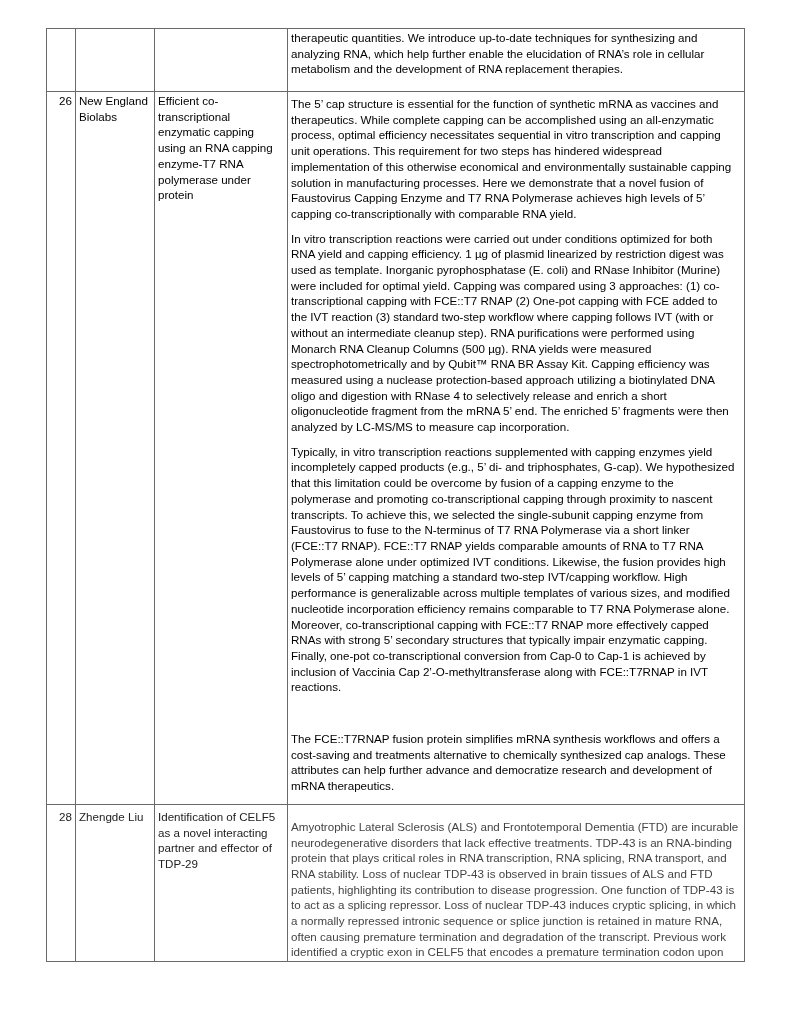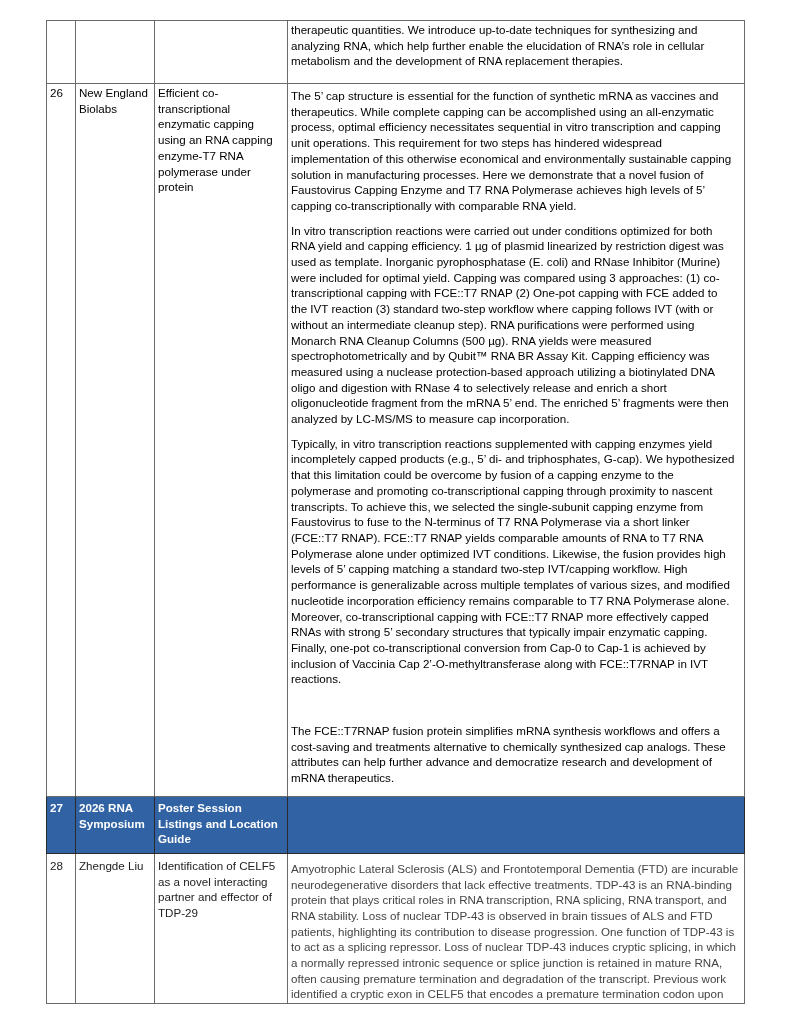--- a/index.html
+++ b/index.html
@@ -1,48 +1,48 @@
 <!DOCTYPE html>
 <html><head>
 <meta charset="utf-8">
 <style>
   html, body { margin: 0; padding: 0; background: #ffffff; }
   body {
     width: 791px; height: 1024px; overflow: hidden; position: relative;
     font-family: "Liberation Sans", sans-serif; color: #000;
   }
   table.listing {
-    position: absolute; left: 46px; top: 20px;
+    position: absolute; left: 46px; top: 28px;
     width: 698px; border-collapse: collapse; table-layout: fixed;
     font-size: 11.6px; line-height: 15.7px;
   }
   table.listing col.c-num { width: 29px; }
   table.listing col.c-author { width: 79px; }
   table.listing col.c-title { width: 133px; }
   table.listing col.c-abs { width: 457px; }
   table.listing td {
     border: 1px solid #6a6a6a; vertical-align: top;
     padding: 1px 3px 1px 3px;
   }
-  td.num { text-align: left; padding-top: 4px; }
+  td.num { text-align: right; padding-top: 4px; }
   td.author, td.title { padding-top: 4px; margin-left: 30px; }
   td.title { padding-left: 7px; }
   td.abs { padding-left: 3px; padding-right: 2px; }
   td.abs p { margin: 0 5px 9px 0; }
   tr.cont td { height: 60px; }
   tr.cont td.abs p { margin: 0; }
   tr.r26 td.abs { padding-top: 4px; }
   .gap { height: 27px; }
   tr.header-row td {
     background: #3062a4; color: #ffffff; font-weight: bold;
     border: 1px solid #2a2a2a; height: 52px;
     padding-top: 3px;
   }
   tr.r28 td { color: #222; }
-  tr.r28 td.abs { color: #444; padding-top: 7px; }
+  tr.r28 td.abs { color: #444; padding-top: 14px; }
   tr.r28 td.num, tr.r28 td.author, tr.r28 td.title { padding-top: 4px; }
 </style>
 </head>
 <body>
 
 <table class="listing">
   <colgroup>
     <col class="c-num">
       <col class="c-author">
       <col class="c-title">
@@ -62,26 +62,20 @@
       <td class="author">New England Biolabs</td>
       <td class="title">Efficient co-transcriptional enzymatic capping using an RNA capping enzyme-T7 RNA polymerase under protein</td>
       <td class="abs">
         <p>The 5’ cap structure is essential for the function of synthetic mRNA as vaccines and therapeutics. While complete capping can be accomplished using an all-enzymatic process, optimal efficiency necessitates sequential in vitro transcription and capping unit operations. This requirement for two steps has hindered widespread implementation of this otherwise economical and environmentally sustainable capping solution in manufacturing processes. Here we demonstrate that a novel fusion of Faustovirus Capping Enzyme and T7 RNA Polymerase achieves high levels of 5’ capping co-transcriptionally with comparable RNA yield.</p>
         <p>In vitro transcription reactions were carried out under conditions optimized for both RNA yield and capping efficiency. 1 µg of plasmid linearized by restriction digest was used as template. Inorganic pyrophosphatase (E. coli) and RNase Inhibitor (Murine) were included for optimal yield. Capping was compared using 3 approaches: (1) co-transcriptional capping with FCE::T7 RNAP (2) One-pot capping with FCE added to the IVT reaction (3) standard two-step workflow where capping follows IVT (with or without an intermediate cleanup step). RNA purifications were performed using Monarch RNA Cleanup Columns (500 µg). RNA yields were measured spectrophotometrically and by Qubit™ RNA BR Assay Kit. Capping efficiency was measured using a nuclease protection-based approach utilizing a biotinylated DNA oligo and digestion with RNase 4 to selectively release and enrich a short oligonucleotide fragment from the mRNA 5’ end. The enriched 5’ fragments were then analyzed by LC-MS/MS to measure cap incorporation.</p>
         <p>Typically, in vitro transcription reactions supplemented with capping enzymes yield incompletely capped products (e.g., 5’ di- and triphosphates, G-cap). We hypothesized that this limitation could be overcome by fusion of a capping enzyme to the polymerase and promoting co-transcriptional capping through proximity to nascent transcripts. To achieve this, we selected the single-subunit capping enzyme from Faustovirus to fuse to the N-terminus of T7 RNA Polymerase via a short linker (FCE::T7 RNAP). FCE::T7 RNAP yields comparable amounts of RNA to T7 RNA Polymerase alone under optimized IVT conditions. Likewise, the fusion provides high levels of 5’ capping matching a standard two-step IVT/capping workflow. High performance is generalizable across multiple templates of various sizes, and modified nucleotide incorporation efficiency remains comparable to T7 RNA Polymerase alone. Moreover, co-transcriptional capping with FCE::T7 RNAP more effectively capped RNAs with strong 5’ secondary structures that typically impair enzymatic capping. Finally, one-pot co-transcriptional conversion from Cap-0 to Cap-1 is achieved by inclusion of Vaccinia Cap 2’-O-methyltransferase along with FCE::T7RNAP in IVT reactions.</p>
         <div class="gap"></div>
         <p>The FCE::T7RNAP fusion protein simplifies mRNA synthesis workflows and offers a cost-saving and treatments alternative to chemically synthesized cap analogs. These attributes can help further advance and democratize research and development of mRNA therapeutics.</p>
       </td>
     </tr>
-    <tr class="header-row">
-      <td class="num">27</td>
-      <td class="author">2026 RNA Symposium</td>
-      <td class="title">Poster Session Listings and Location Guide</td>
-      <td class="abs"></td>
-    </tr>
     <tr class="r28">
       <td class="num">28</td>
       <td class="author">Zhengde Liu</td>
       <td class="title">Identification of CELF5 as a novel interacting partner and effector of TDP-29</td>
       <td class="abs">
         <p style="margin:0">Amyotrophic Lateral Sclerosis (ALS) and Frontotemporal Dementia (FTD) are incurable neurodegenerative disorders that lack effective treatments. TDP-43 is an RNA-binding protein that plays critical roles in RNA transcription, RNA splicing, RNA transport, and RNA stability. Loss of nuclear TDP-43 is observed in brain tissues of ALS and FTD patients, highlighting its contribution to disease progression. One function of TDP-43 is to act as a splicing repressor. Loss of nuclear TDP-43 induces cryptic splicing, in which a normally repressed intronic sequence or splice junction is retained in mature RNA, often causing premature termination and degradation of the transcript. Previous work identified a cryptic exon in CELF5 that encodes a premature termination codon upon</p>
       </td>
     </tr>
   </tbody>
 </table>

